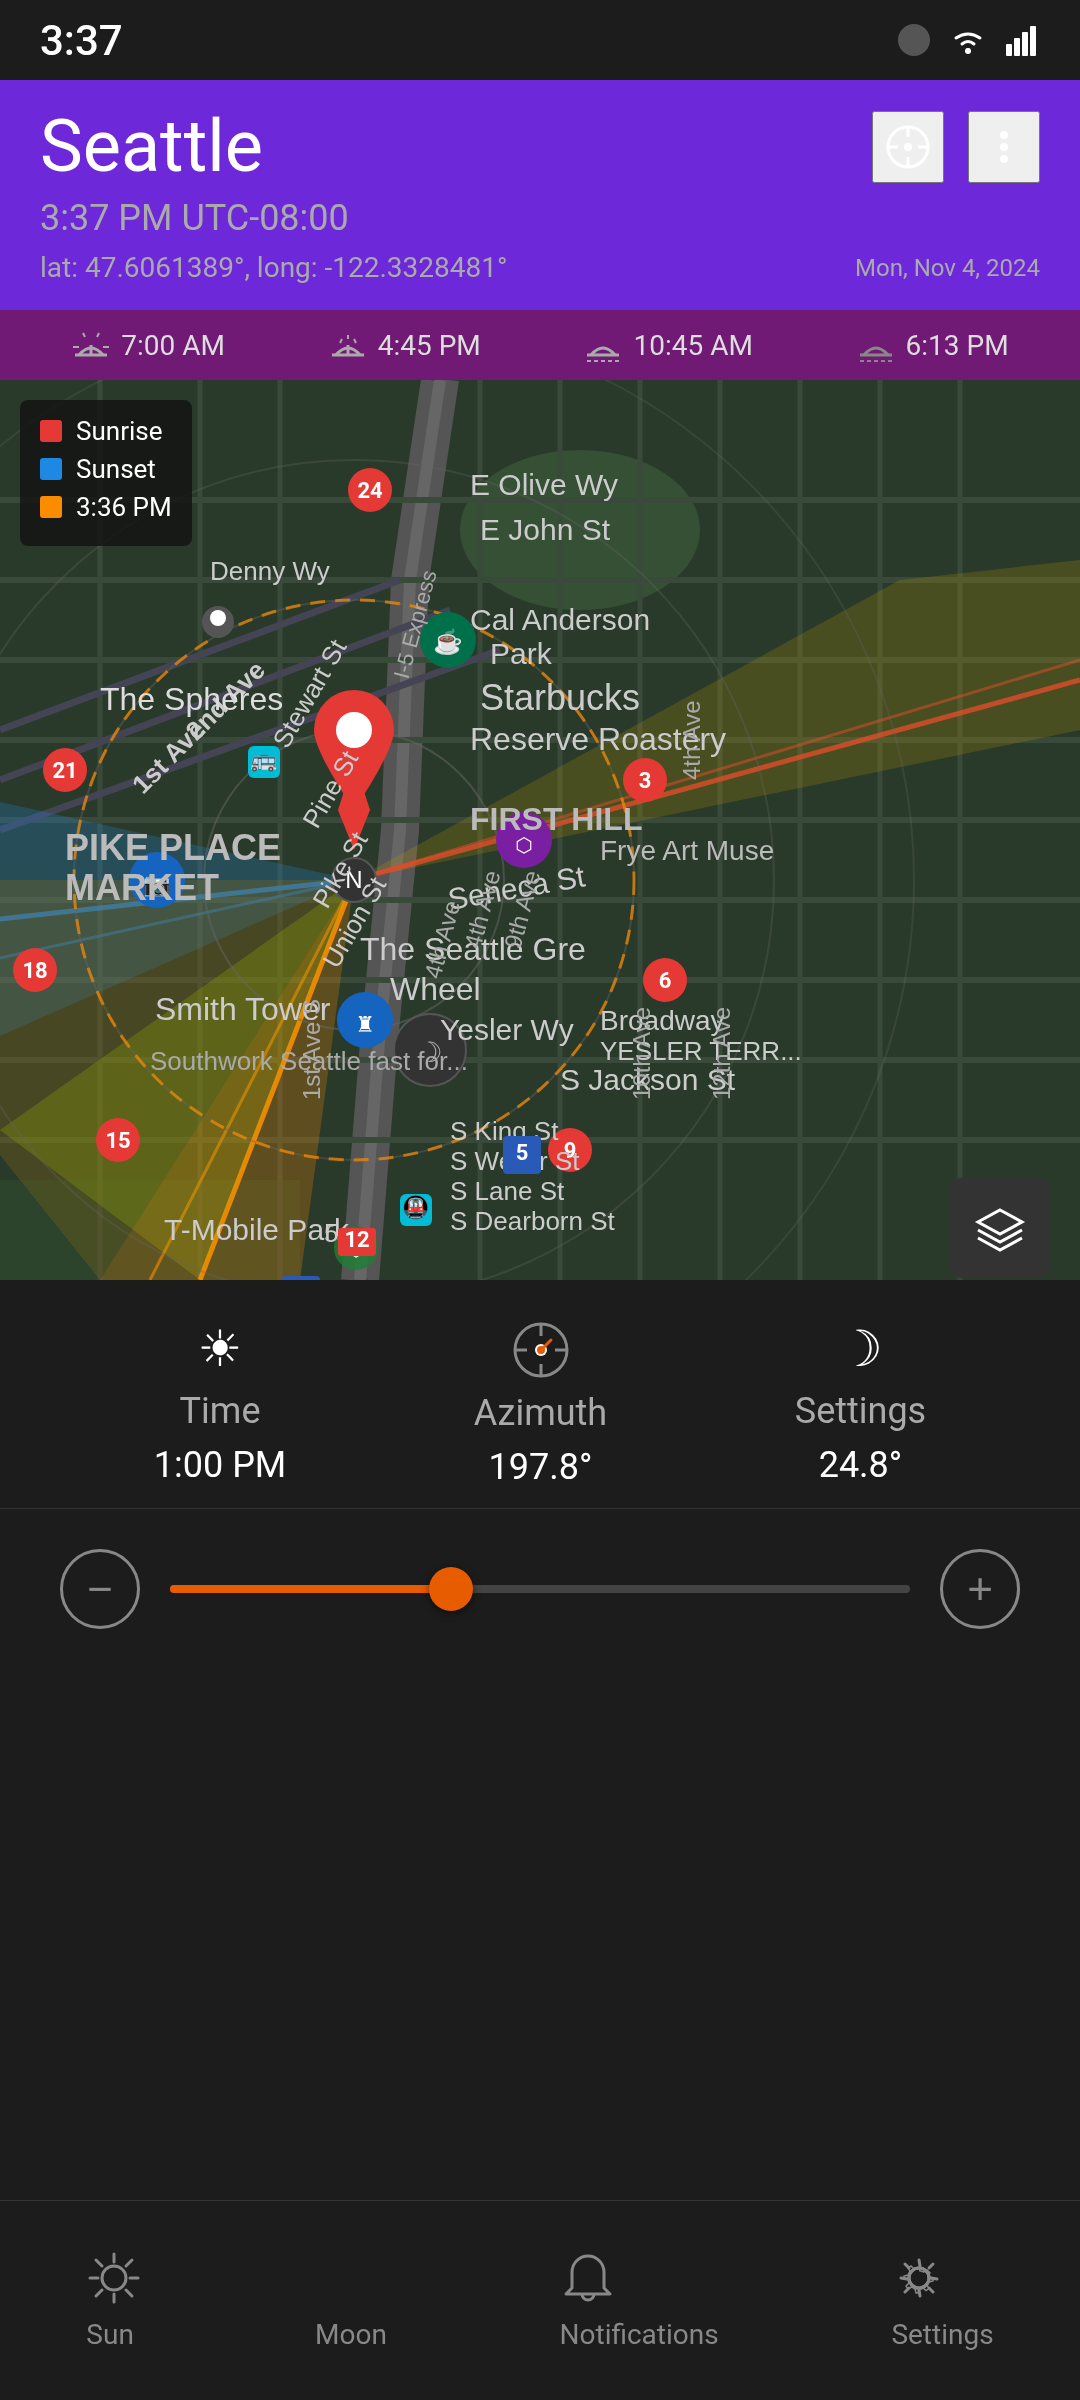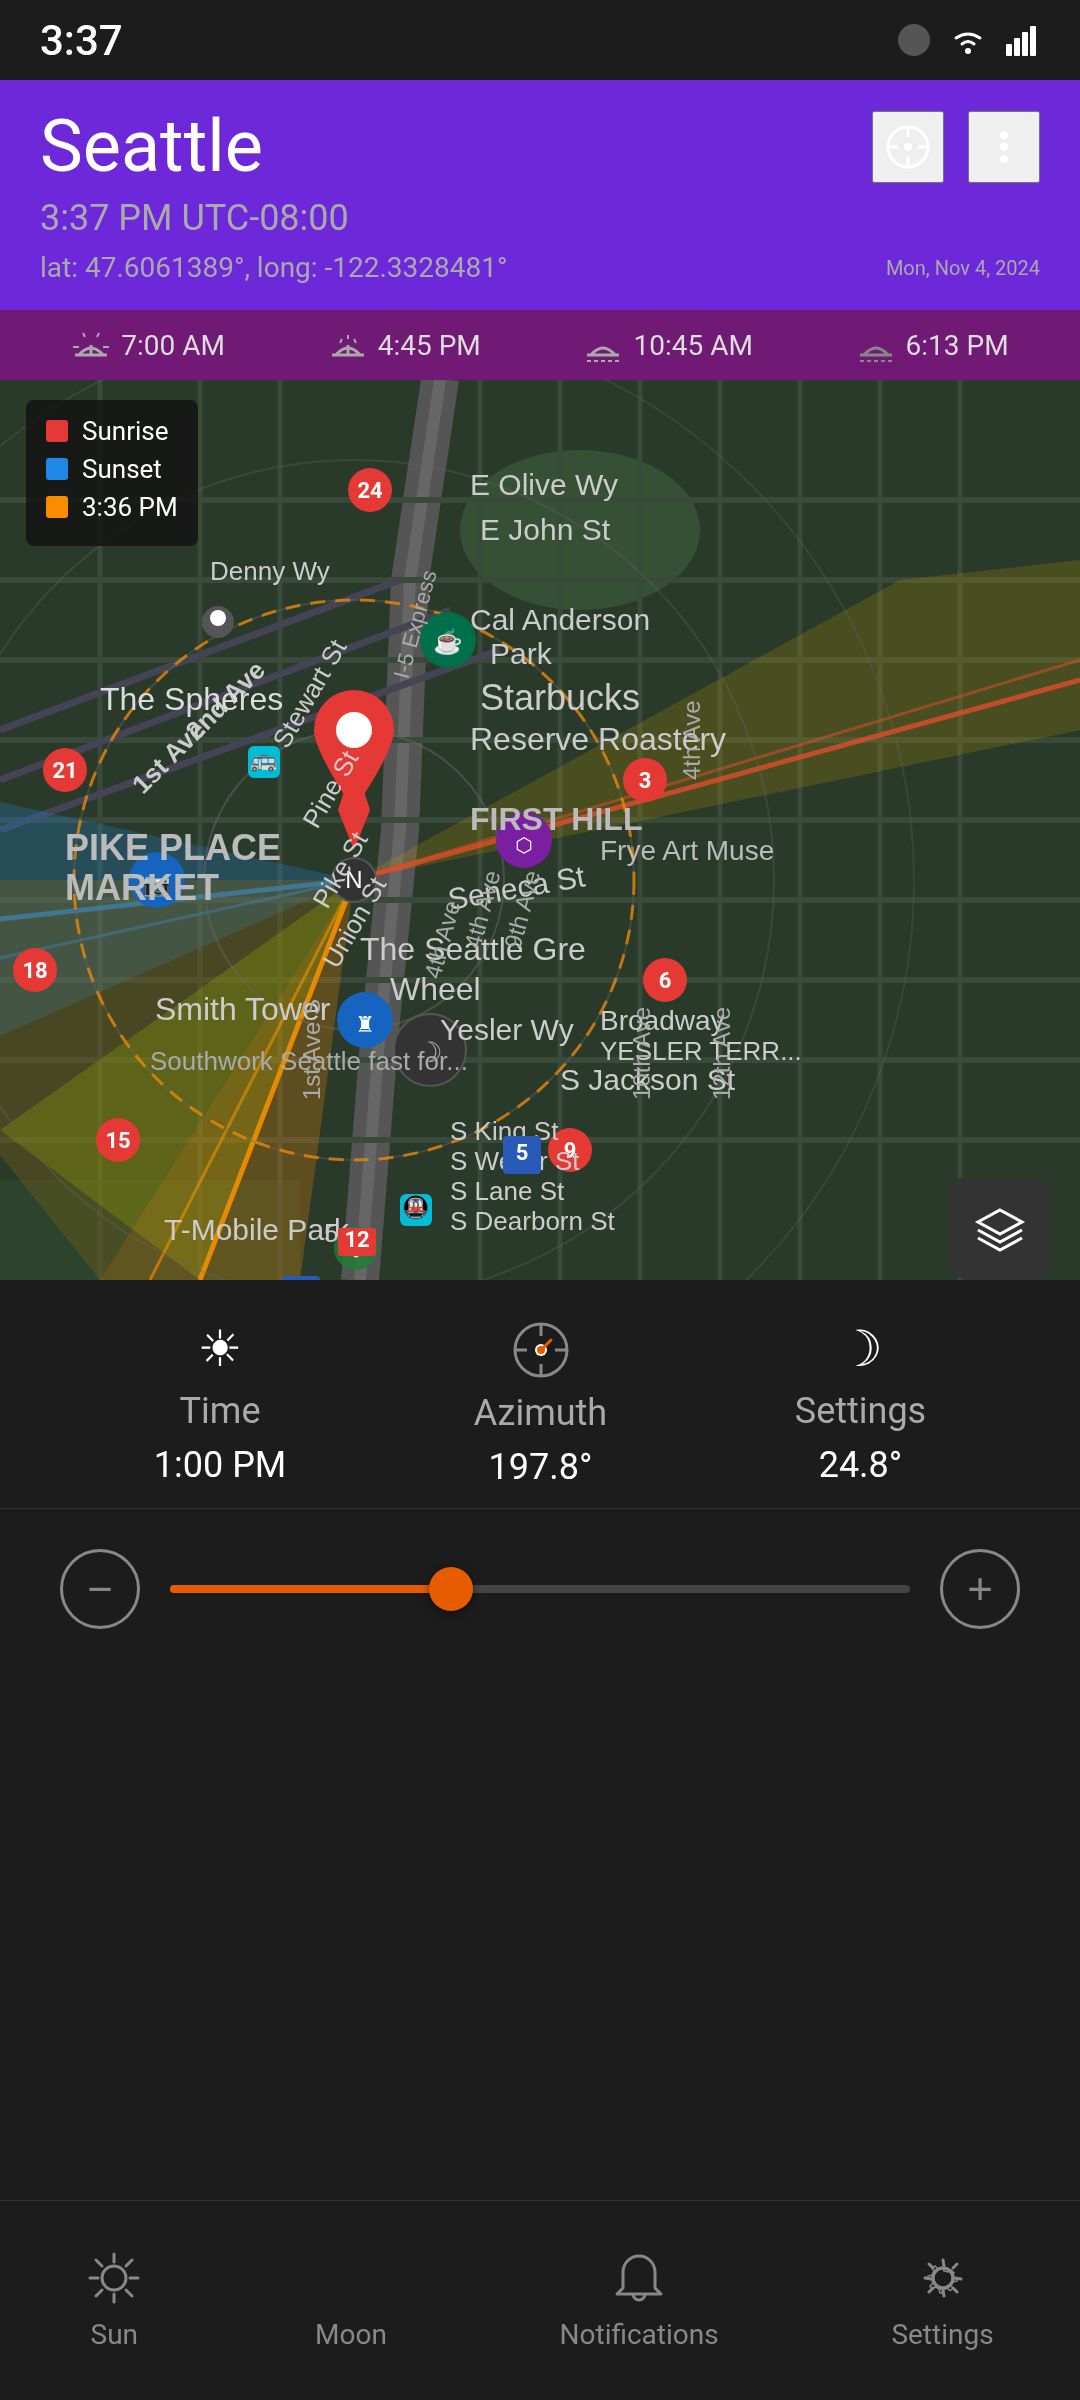--- a/index.html
+++ b/index.html
@@ -85,21 +85,21 @@
       display: flex;
       justify-content: space-between;
       align-items: center;
       gap: 24px;
     }
     .header-coords {
       font-size: 28px;
       color: #aaa;
     }
     .header-date {
-      font-size: 20px;
+      font-size: 24px;
       color: #aaa;
     }
 
     
     .sun-times-bar {
       position: absolute;
       top: 310px;
       left: 0;
       right: 0;
       height: 70px;
@@ -126,21 +126,20 @@
 
     
     .map-legend {
       position: absolute;
       top: 400px;
       left: 20px;
       background: rgba(20,20,20,0.85);
       padding: 16px 20px;
       border-radius: 8px;
       z-index: 50;
-      margin-left: 6px;
     }
     .legend-item {
       display: flex;
       align-items: center;
       gap: 14px;
       font-size: 26px;
       color: #fff;
       margin-bottom: 8px;
     }
     .legend-dot {
@@ -244,21 +243,21 @@
       height: 200px;
       background: #1c1c1c;
       display: flex;
       align-items: center;
       justify-content: space-around;
       border-top: 1px solid #333;
     }
     .nav-item {
       display: flex;
       flex-direction: column;
-      align-items: center;
+      align-items: flex-start;
       gap: 12px;
       cursor: pointer;
       padding: 10px 20px;
       border-radius: 16px;
     }
     .nav-item.active {
       background: rgba(232, 92, 0, 0.15);
     }
     .nav-label {
       font-size: 28px;

